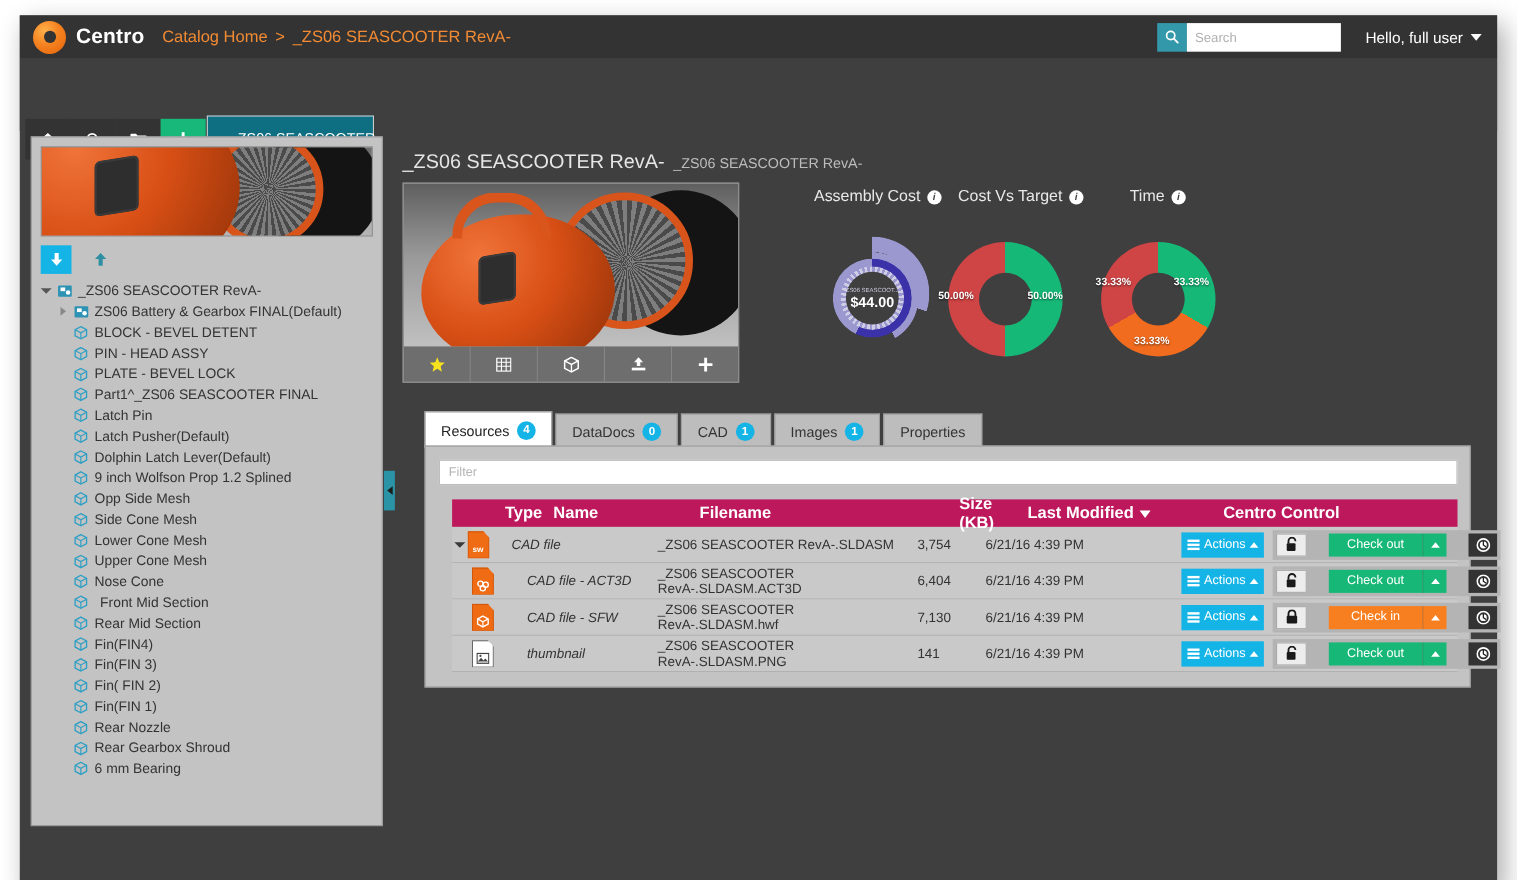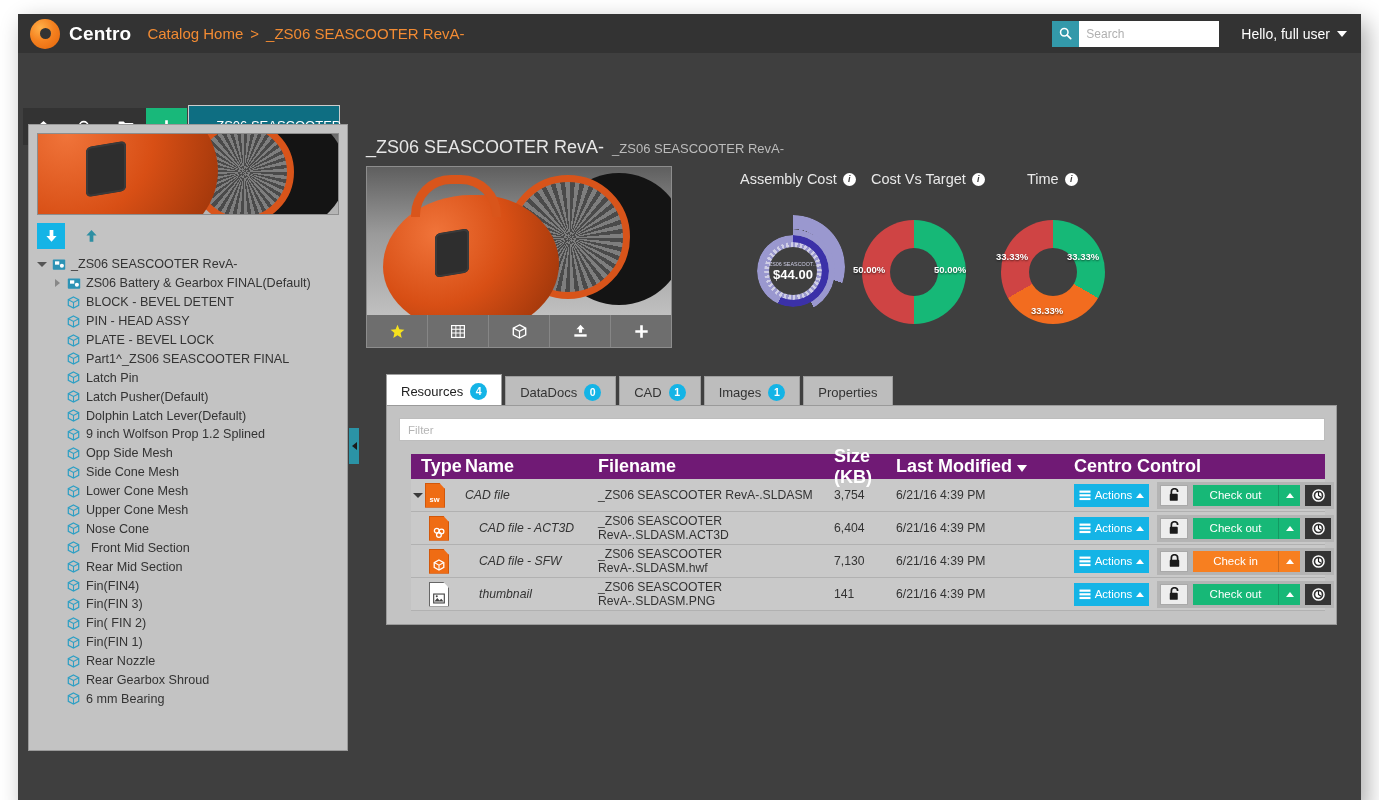--- a/index.html
+++ b/index.html
@@ -256,22 +256,22 @@
   #filter-input {
     position: absolute; left: 12px; top: 12px;
     width: 926px; height: 23px; border: 1px solid #bdbdbd; background: #ffffff;
     font-size: 11.5px; color: #555; padding: 0 8px;
     font-family: "Liberation Sans", sans-serif;
   }
   #filter-input::placeholder { color: #b5b5b5; }
 
   #tbl { position: absolute; left: 24px; top: 48px; width: 914px; }
   .thead {
-    display: flex; align-items: center; height: 25px; background: #701a75;
-    color: #ffffff; font-size: 18px; font-weight: bold;
+    display: flex; align-items: center; height: 25px; background: #be185d;
+    color: #ffffff; font-size: 15px; font-weight: bold; padding-left: 38px;
   }
   .trow {
     display: flex; align-items: center; height: 33px;
     background: #c9c9c9; border-bottom: 1px solid #b1b1b1;
     font-size: 12.2px; color: #333333;
   }
   .c-type { width: 54px; flex: none; display: flex; align-items: center; }
   .c-name { width: 133px; flex: none; font-style: italic; }
   .c-file { width: 236px; flex: none; }
   .c-size { width: 62px; flex: none; }
@@ -309,21 +309,21 @@
     font-size: 11px; margin-bottom: 3px; line-height: 1;
   }
   .fi-glyph.dark { color: #444444; }
 
   .actions-btn {
     width: 75px; height: 23px; background: #14b4e6; color: #ffffff;
     font-size: 11.5px; display: flex; align-items: center; justify-content: center;
     gap: 4px; cursor: pointer;
   }
   .ctrl-group {
-    display: flex; align-items: center; gap: 5px;
+    display: flex; align-items: center; gap: 20px;
     background: #b4b4b4; padding: 3px; margin-left: 4px;
   }
   .lock-btn {
     width: 28px; height: 21px; background: #ededed; border: 1px solid #a9a9a9;
     display: flex; align-items: center; justify-content: center; cursor: pointer;
   }
   .co-btn {
     height: 21px; display: flex; align-items: stretch; cursor: pointer;
   }
   .co-main {

